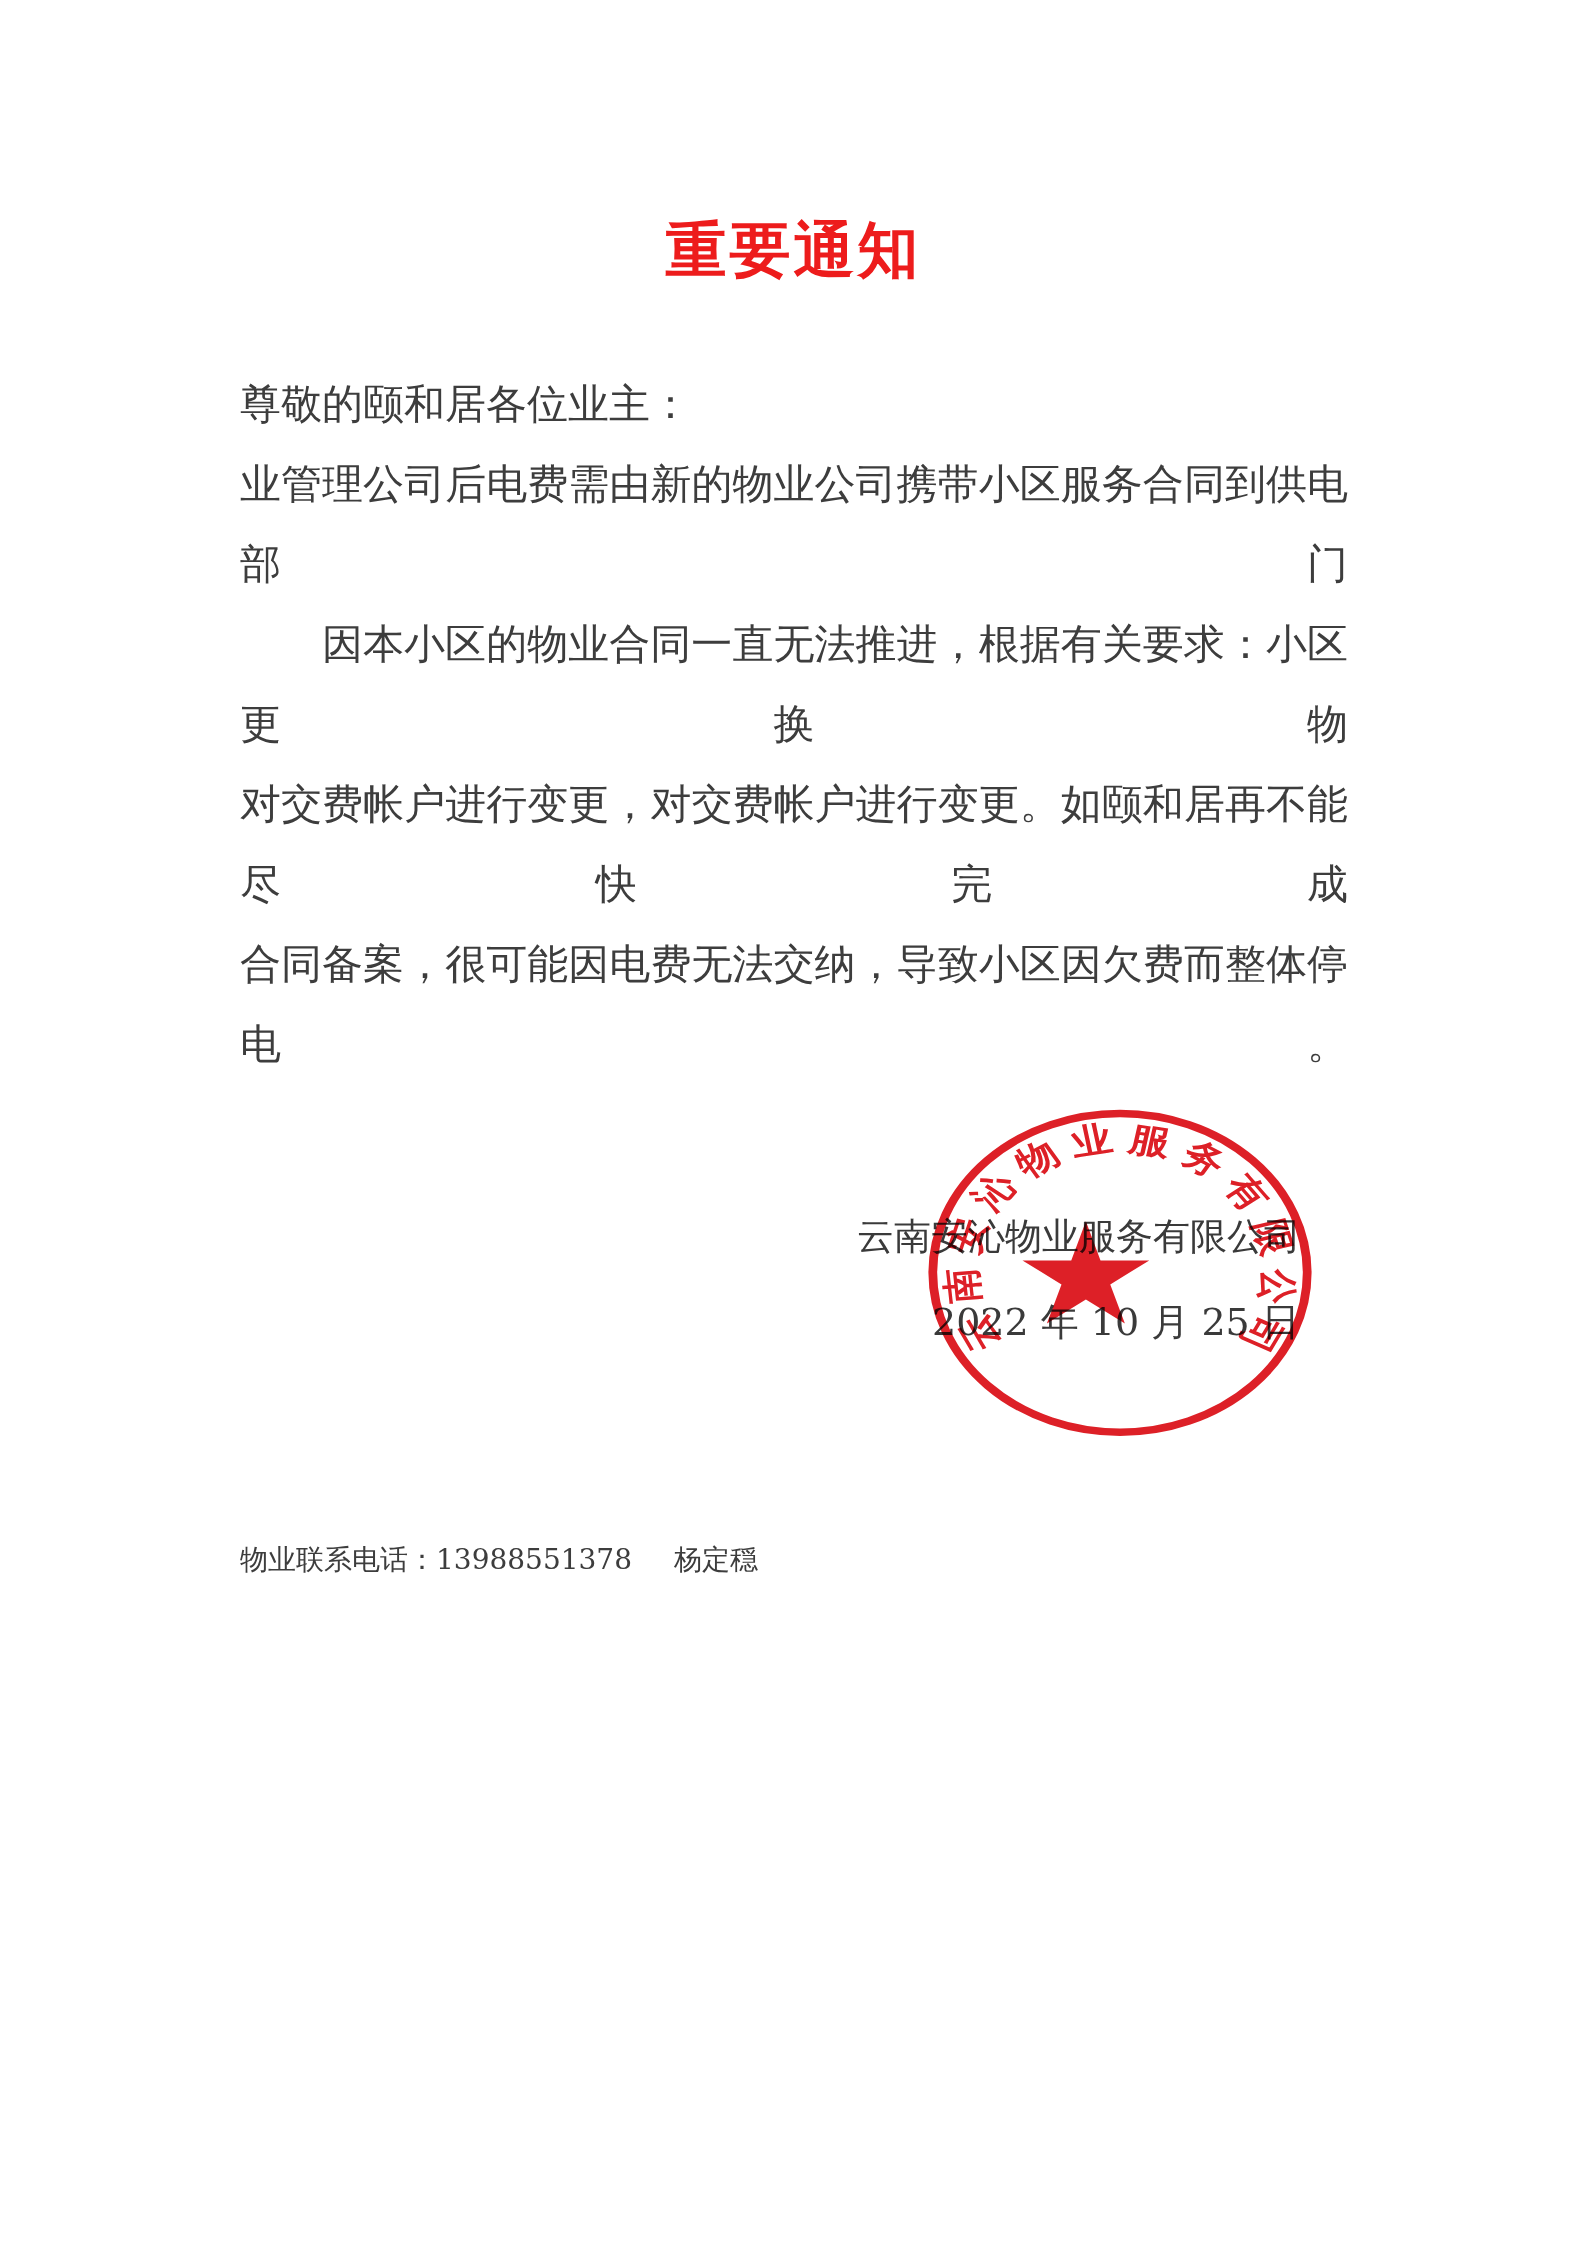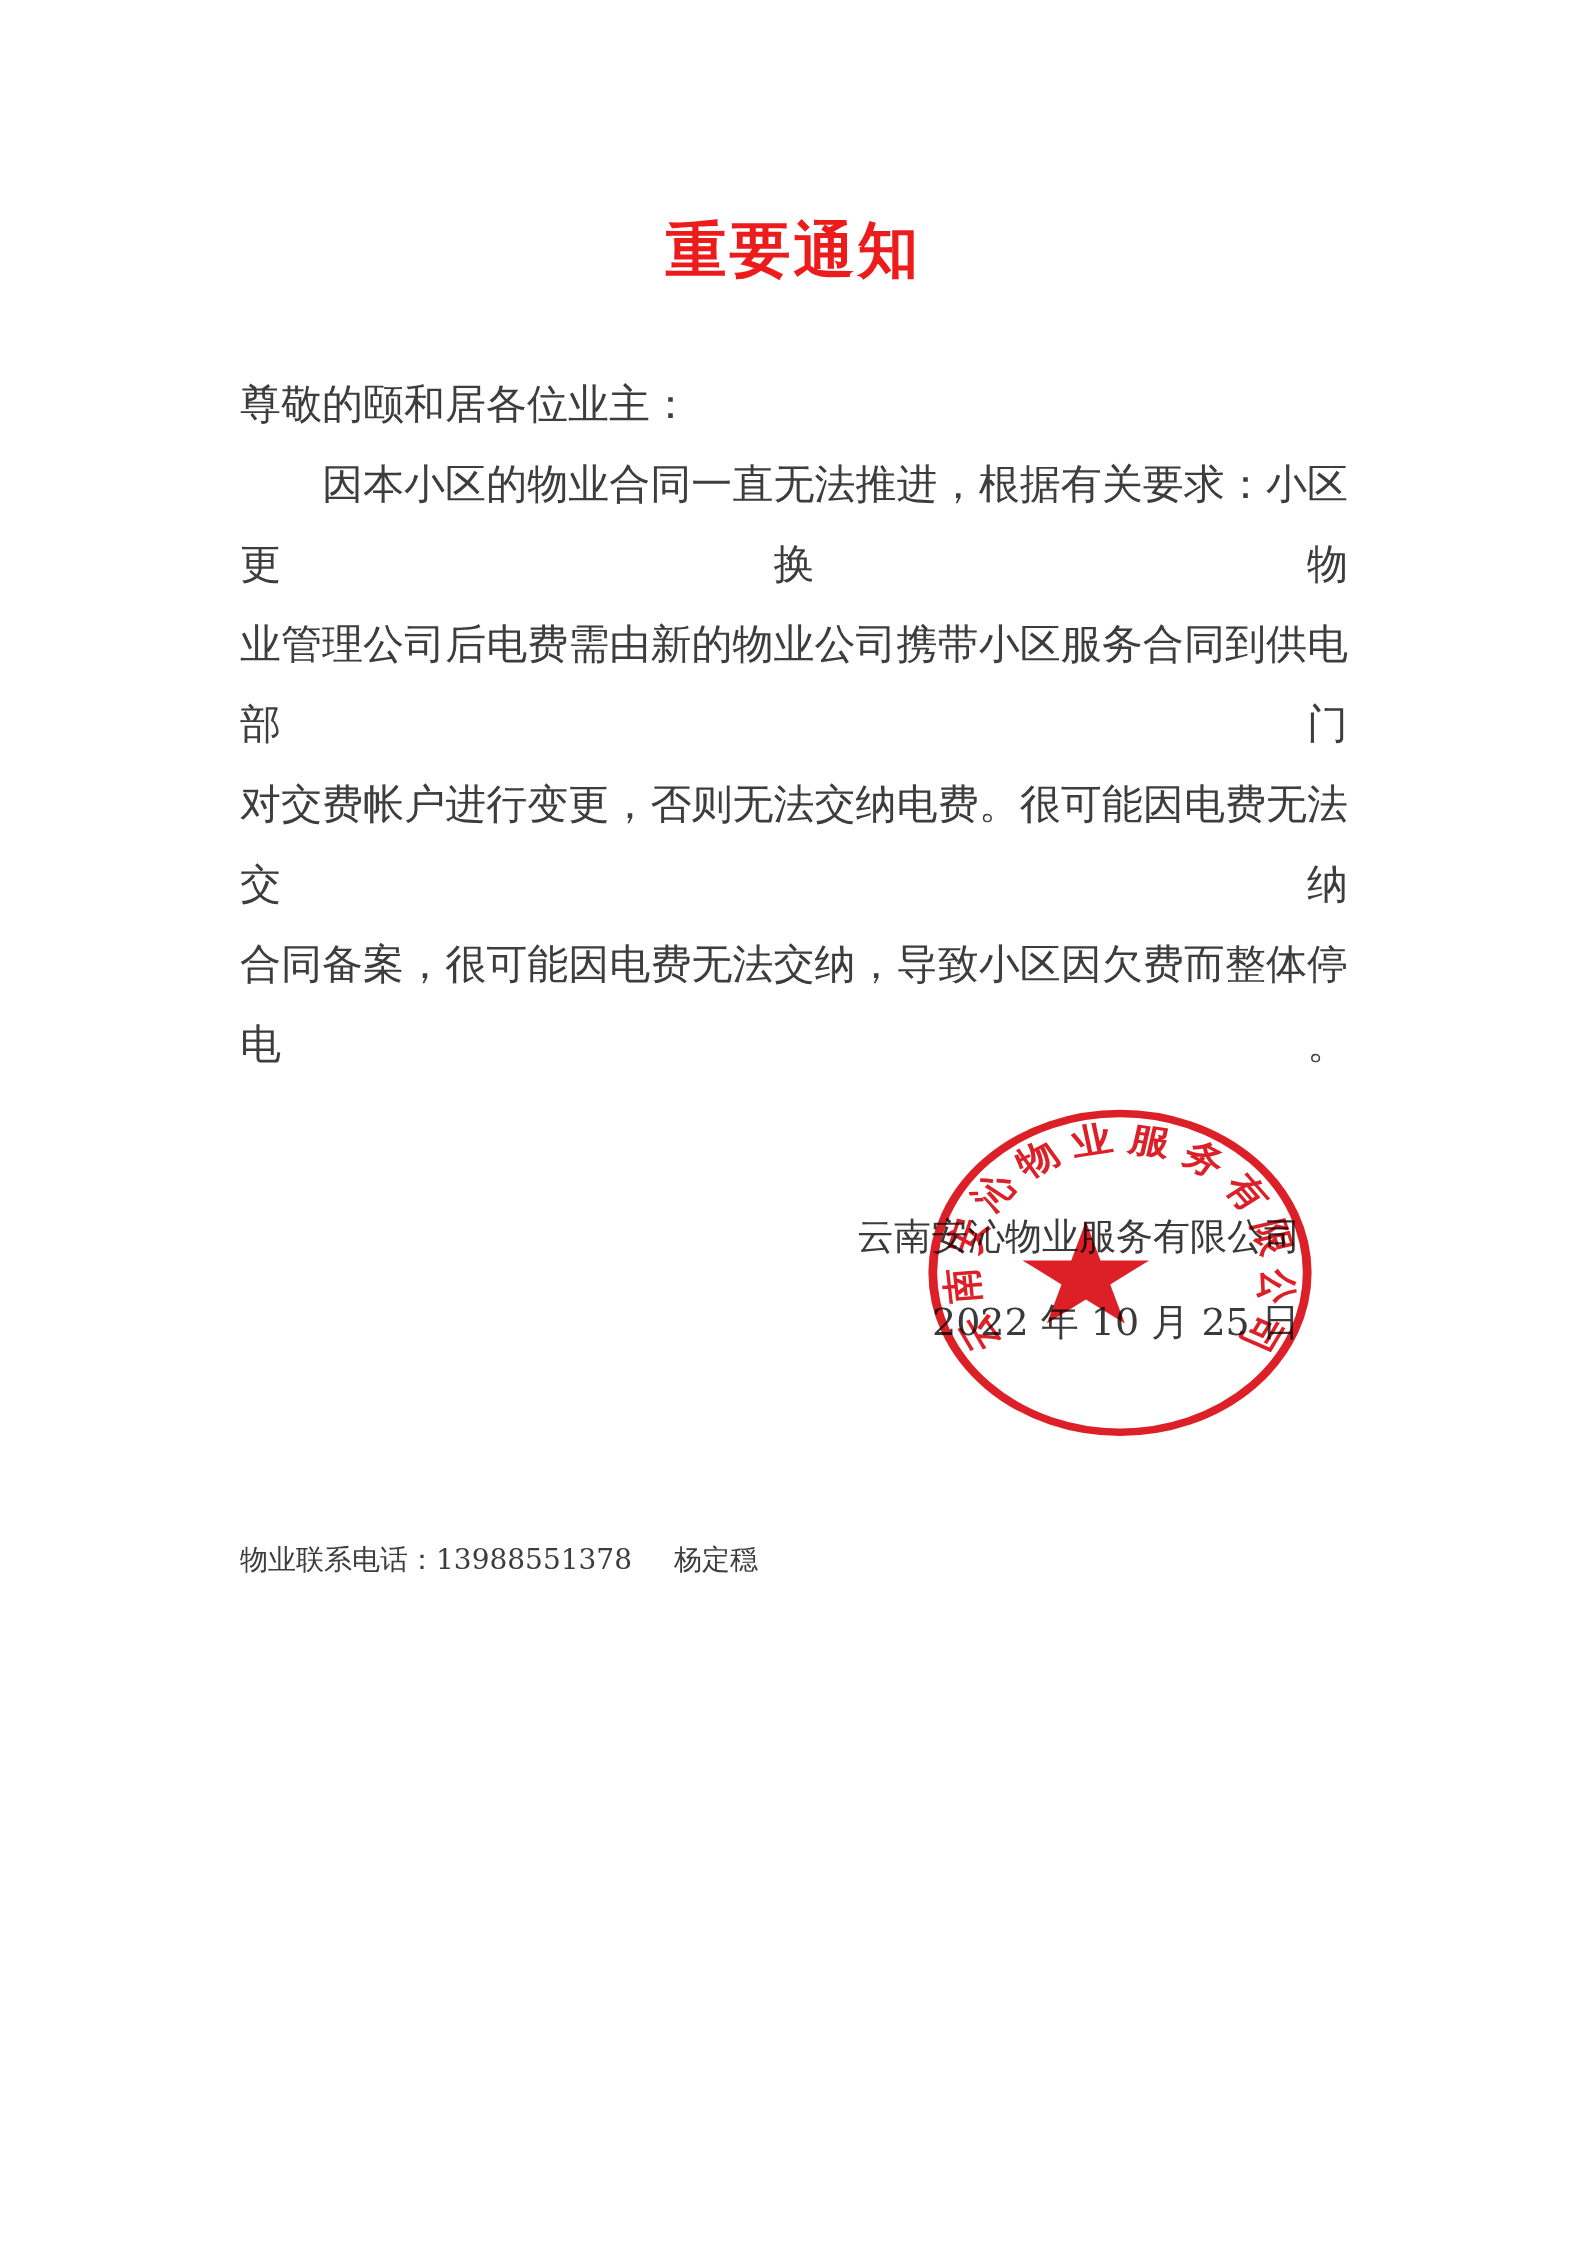--- a/index.html
+++ b/index.html
@@ -78,23 +78,23 @@
 <body>
 
 <div class="page">
 
   <div class="title">重要通知</div>
 
   <div class="body-block">
     <div class="line">尊敬的颐和居各位业主：</div>
 
     <div>
+      <div class="line fill">业管理公司后电费需由新的物业公司携带小区服务合同到供电部门</div>
       <div class="line fill indent">因本小区的物业合同一直无法推进，根据有关要求：小区更换物</div>
-      <div class="line fill">业管理公司后电费需由新的物业公司携带小区服务合同到供电部门</div>
-      <div class="line fill">对交费帐户进行变更，否则无法交纳电费。很可能因电费无法交纳</div>
+      <div class="line fill">对交费帐户进行变更，对交费帐户进行变更。如颐和居再不能尽快完成</div>
       <div class="line fill">合同备案，很可能因电费无法交纳，导致小区因欠费而整体停电。</div>
     </div>
 
   </div>
 
   <div class="sig-company">云南安沁物业服务有限公司</div>
 
   <div class="sig-date">2022 年 10 月 25 日</div>
 
   <svg class="stamp" viewBox="0 0 400 400" preserveAspectRatio="none" xmlns="http://www.w3.org/2000/svg">

